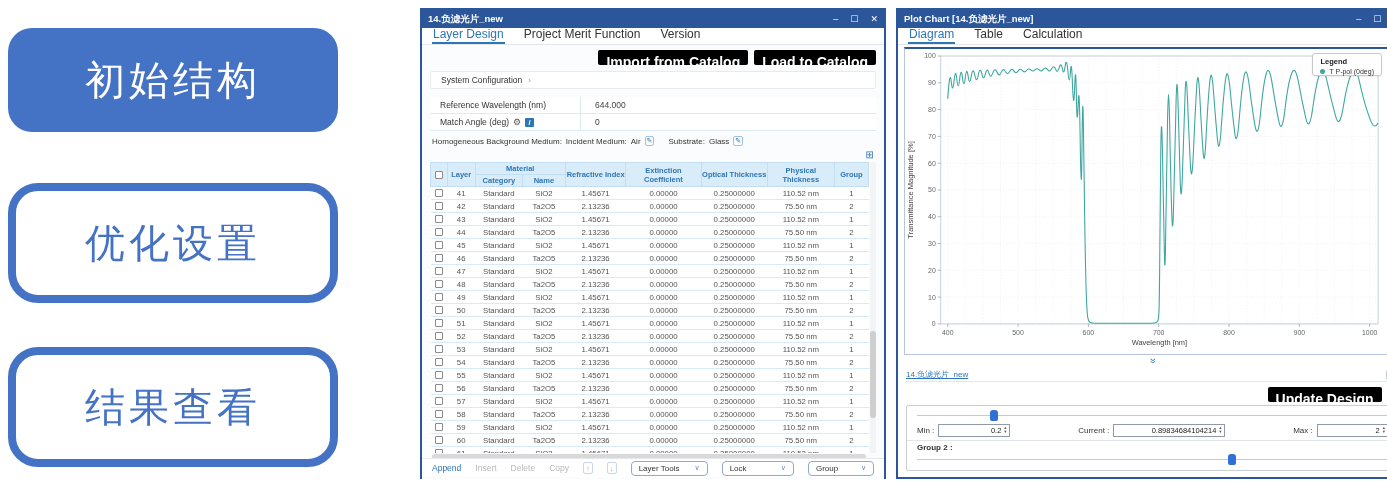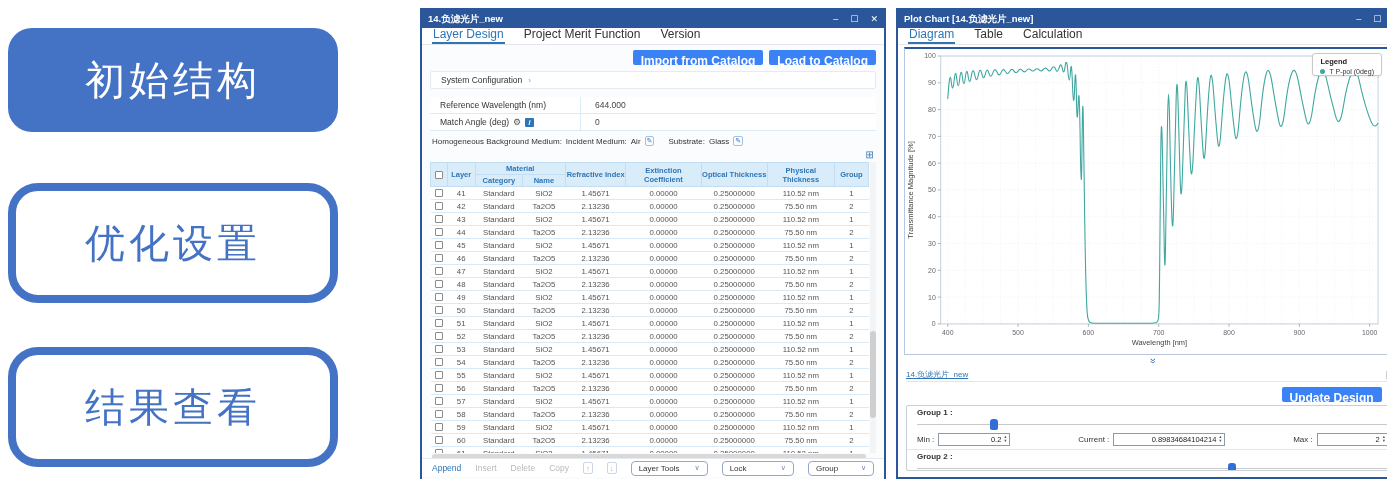--- a/index.html
+++ b/index.html
@@ -18,21 +18,21 @@
   .titlebar .t { flex:1; white-space:nowrap; overflow:hidden; }
   .wctl { display:flex; gap:12px; font-size:9px; font-weight:normal; }
   .wctl span { cursor:pointer; }
   .menubar { height:17px; display:flex; align-items:flex-end; gap:18px; padding:0 10px; border-bottom:1px solid #e3e6ea; background:#fff; }
   .menuitem { font-size:12px; color:#333; padding:2px 1px 3px; cursor:pointer; }
   .menuitem.active { color:#2e75b6; border-bottom:2px solid #2e75b6; padding-bottom:1px; }
 
   
   #layerwin { left:396px; top:8px; width:466px; height:471px; }
   .lw-content { position:relative; width:100%; height:434px; background:#fbfcfd; }
-  .btn-primary { background:#3b82f6; color:#fff; font-size:12px; font-weight:bold; border:none; border-radius:2px;
+  .btn-primary { background:#000000; color:#fff; font-size:14px; font-weight:bold; border:none; border-radius:2px;
                  height:15px; padding:4px 8px; cursor:pointer; }
   .catalogrow { position:absolute; top:5px; right:8px; display:flex; gap:6px; }
   .syscfg { position:absolute; top:26px; left:8px; right:8px; height:18px; background:#ffffff; border:1px solid #e7ebf0;
             border-radius:2px; display:flex; align-items:center; padding:0 10px; font-size:8.5px; color:#333; }
   .syscfg .chev { color:#8a9aae; margin-left:6px; font-size:8px; }
   .fields { position:absolute; top:52px; left:8px; right:8px; background:#fff; }
   .frow { display:flex; align-items:center; height:17px; border-bottom:1px solid #dcebf8; font-size:8.5px; color:#333; }
   .frow .lab { width:150px; padding-left:10px; display:flex; align-items:center; gap:4px; }
   .frow .val { border-left:1px solid #dcebf8; padding-left:14px; height:100%; display:flex; align-items:center; color:#444; }
   .gear { color:#555; font-size:9px; }
@@ -579,21 +579,20 @@
   <div class="linkrow">
     <span class="designlink">14.负滤光片_new</span>
     <span class="boxtoggle">⊞</span>
   </div>
   <div class="updaterow">
     <button class="btn-primary">Update Design</button>
     <span class="exporticon">▦</span>
   </div>
   <div class="groupsbox">
   <div class="groupsec">
-    <div class="grouplabel">Group 1 :</div>
     <div class="sliderrow">
       <div class="slidertrack"></div>
       <div class="sliderthumb" style="left: 16.4%;"></div>
     </div>
     <div class="mcmrow">
       <div class="mcmcell">
         <span>Min :</span>
         <span class="numbox small">
               <span class="v">0.2</span>
               <span class="spin">▴<br>▾</span>

